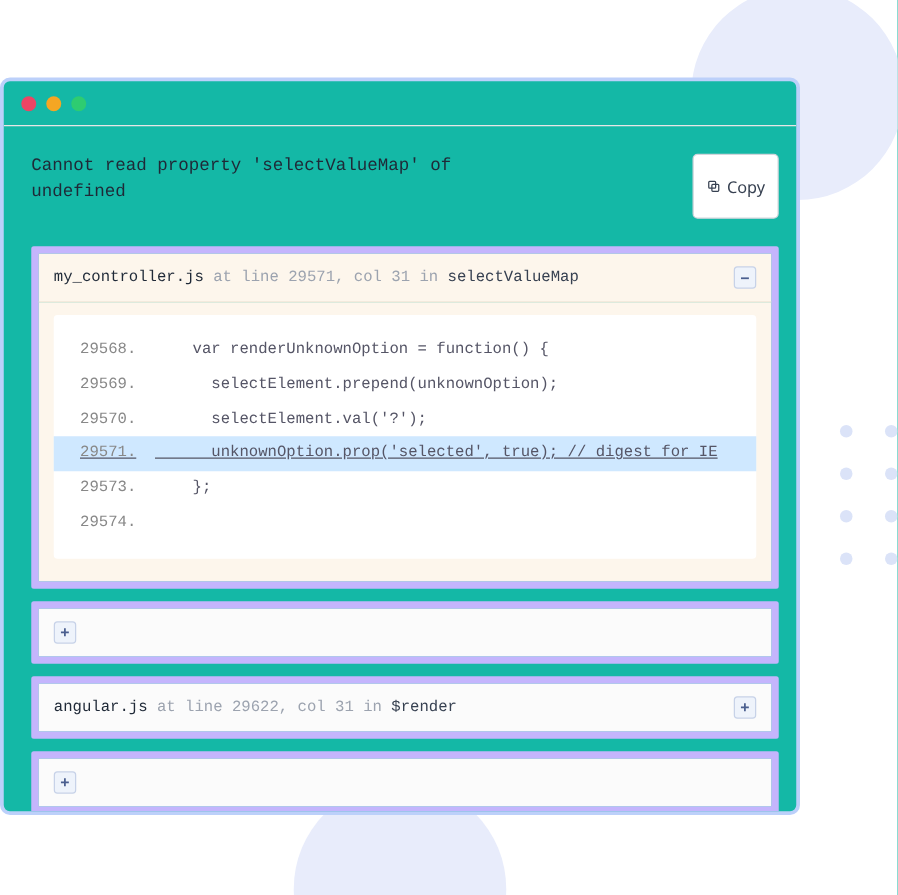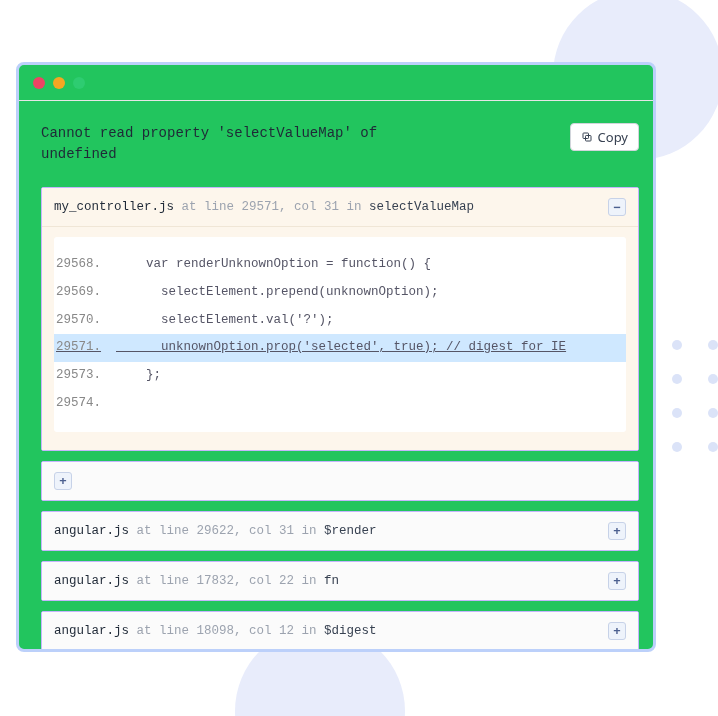--- a/index.html
+++ b/index.html
@@ -32,25 +32,25 @@
   .dots {
     position: absolute;
     right: 0;
     top: 340px;
     z-index: 0;
   }
   .dots .row { display: flex; gap: 26px; margin-bottom: 24px; }
   .dots .dot { width: 10px; height: 10px; border-radius: 50%; background: #dbe3f8; display: inline-block; }
   .window {
     position: absolute;
-    left: 16px;
+    left: 0;
     top: 62px;
     width: 640px;
     height: 590px;
-    background: #22c55e;
+    background: #14b8a6;
     border: 3px solid #bcd0fa;
     border-radius: 8px;
     overflow: hidden;
     z-index: 2;
   }
   .titlebar {
     height: 36px;
     border-bottom: 1px solid #e6e6e6;
     display: flex;
     align-items: center;
@@ -73,33 +73,33 @@
   }
   .error-title {
     font-size: 14px;
     color: #1f2937;
     max-width: 380px;
     line-height: 1.5;
   }
   .copy-btn {
     border: 1px solid #d1d5db;
     border-radius: 4px;
-    padding: 4px 10px;
+    padding: 16px 10px;
     font-size: 13px;
     font-family: -apple-system, system-ui, sans-serif;
     background: #fff;
     display: inline-flex;
     align-items: center;
     gap: 5px;
     cursor: pointer;
     color: #374151;
   }
   .copy-icon { width: 12px; height: 12px; }
   .frame {
-    border: 1px solid #c4b5fd;
+    border: 6px solid #c4b5fd;
     border-radius: 2px;
     margin-bottom: 0;
   }
   .frame-header {
     display: flex;
     align-items: center;
     justify-content: space-between;
     padding: 10px 12px;
     font-size: 12.5px;
   }
@@ -131,21 +131,21 @@
   .code-box {
     background: #fff;
     border-radius: 3px;
     padding: 14px 0;
     font-size: 12.5px;
     line-height: 1.9;
     color: #556;
   }
   .code-line {
     display: flex;
-    padding: 2px 2px;
+    padding: 2px 21px;
     white-space: pre;
   }
   .code-line.highlight { background: #cfe8ff; text-decoration: underline; }
   .lineno { color: #888; width: 60px; flex-shrink: 0; }
   .code-text { color: #556; }
 </style>
 </head>
 <body>
 
 <div class="bg-circle-top"></div>
@@ -211,21 +211,20 @@
           </div>
         </div>
         <div class="frame collapsed">
           <div class="frame-header">
             <div><span class="file">angular.js</span><span class="meta"> at line 29622, col 31 in </span><span class="fn">$render</span></div>
             <span class="toggle-btn">+</span>
           </div>
         </div>
         <div class="frame collapsed">
           <div class="frame-header">
-            <div><span class="file">angular.js</span><span class="meta"> at line 17832, col 22 in </span><span class="fn">fn</span></div>
             <span class="toggle-btn">+</span>
           </div>
         </div>
         <div class="frame collapsed">
           <div class="frame-header">
             <div><span class="file">angular.js</span><span class="meta"> at line 18098, col 12 in </span><span class="fn">$digest</span></div>
             <span class="toggle-btn">+</span>
           </div>
         </div>
       </div>

